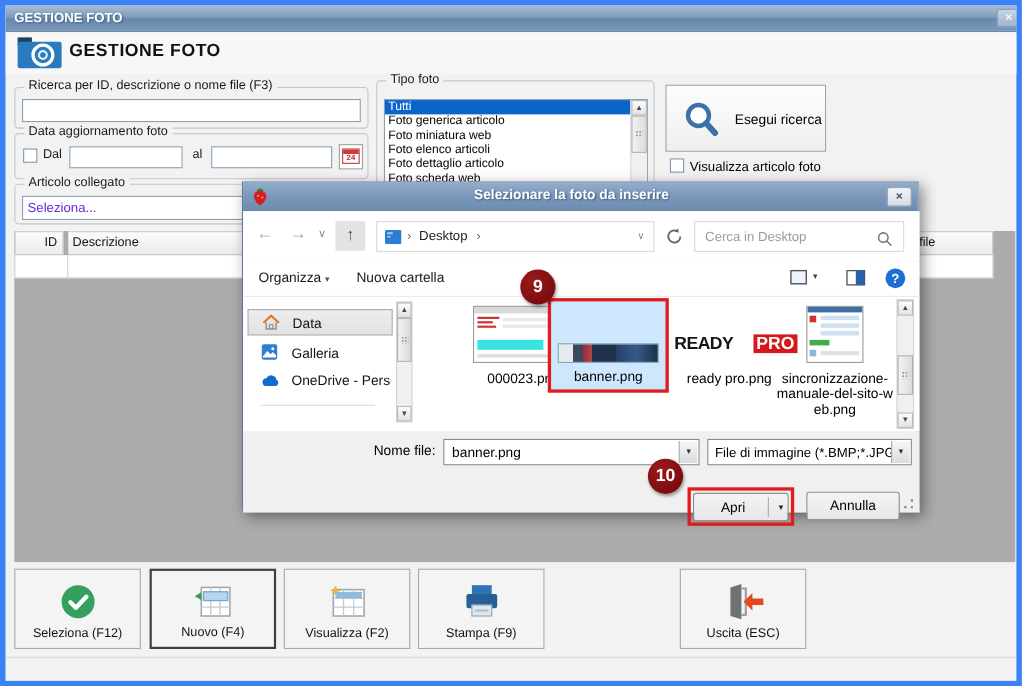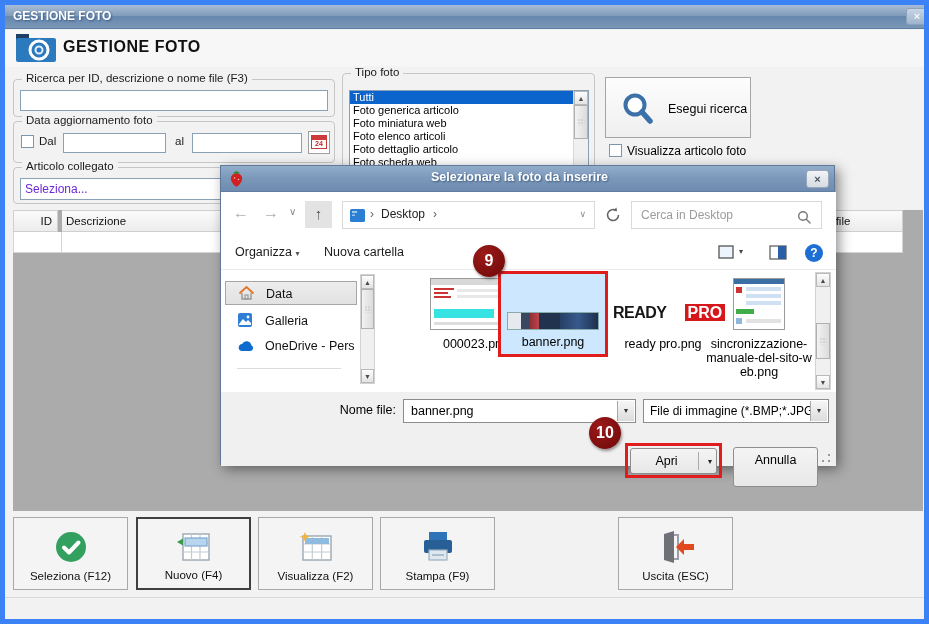--- a/index.html
+++ b/index.html
@@ -320,21 +320,21 @@
         <span>File di immagine (*.BMP;*.JPG;*</span>
         <span class="db">▾</span>
       </div>
       <div class="abs annot" style="left:404px;top:51px;width:97px;height:35px;">
         <div class="wbtn abs" style="left:2px;top:2px;width:87px;height:26px;line-height:24px;">
           <span style="margin-left:-14px;">Apri</span>
           <span class="abs" style="right:17px;top:3px;bottom:3px;width:1px;background:#aaa;"></span>
           <span class="abs" style="right:4px;top:1px;font-size:8px;color:#222;">▾</span>
         </div>
       </div>
-      <div class="wbtn abs" style="left:512px;top:55px;width:85px;height:40px;line-height:24px;">Annulla</div>
+      <div class="wbtn abs" style="left:512px;top:55px;width:85px;height:26px;line-height:24px;">Annulla</div>
       <div class="abs grip" style="left:599px;top:60px;"></div>
     </div>
   </div>
 
   <div class="badge" style="left:468px;top:240px;">9</div>
   <div class="badge" style="left:584px;top:412px;">10</div>
 
   <div class="tbtn" style="left:8px;">
     <span class="ic">
       <svg width="34" height="34" viewBox="0 0 34 34">

